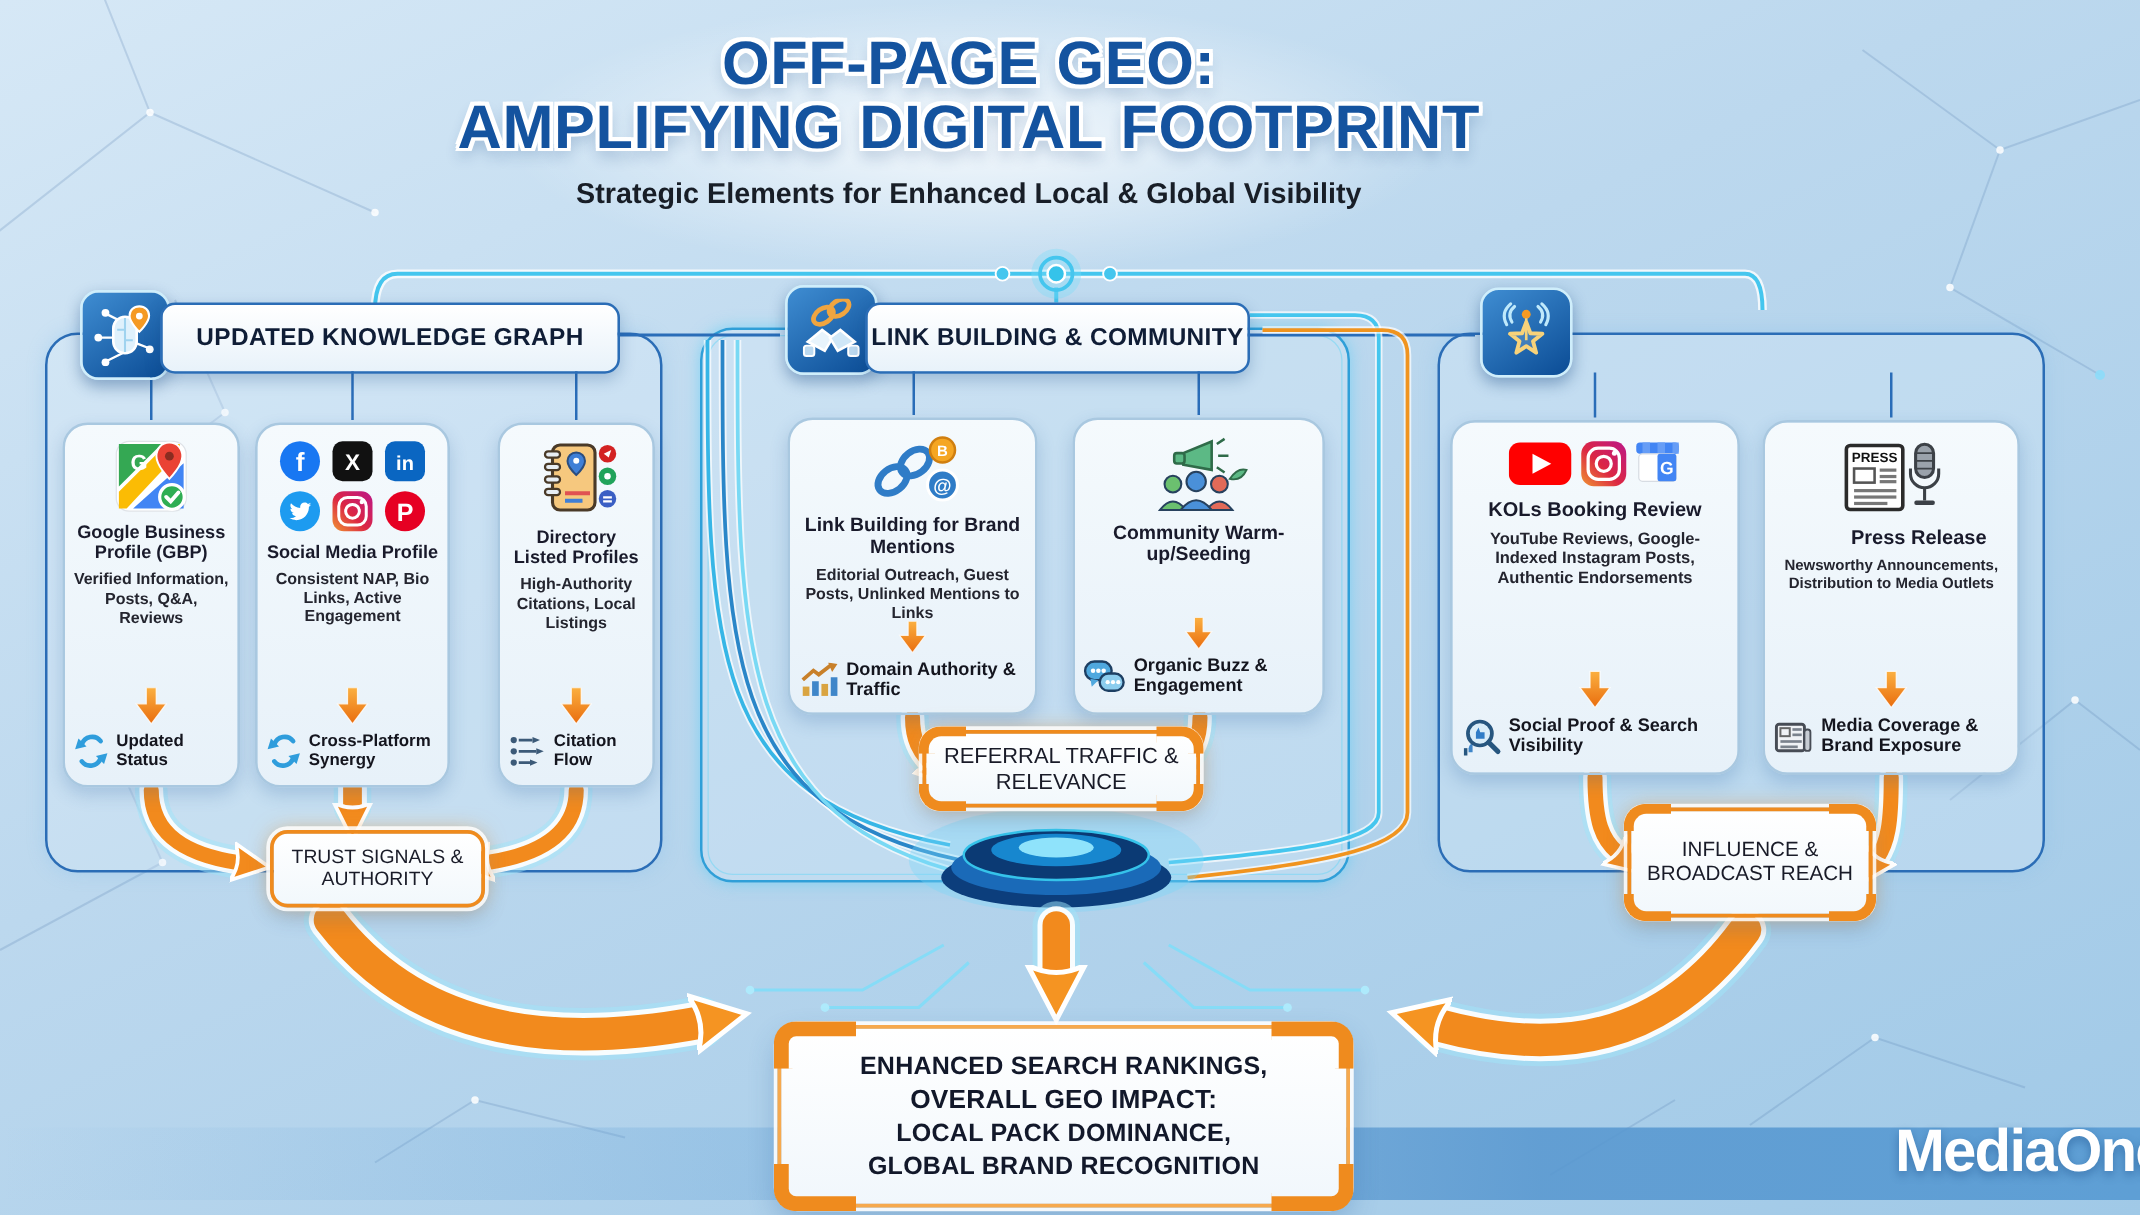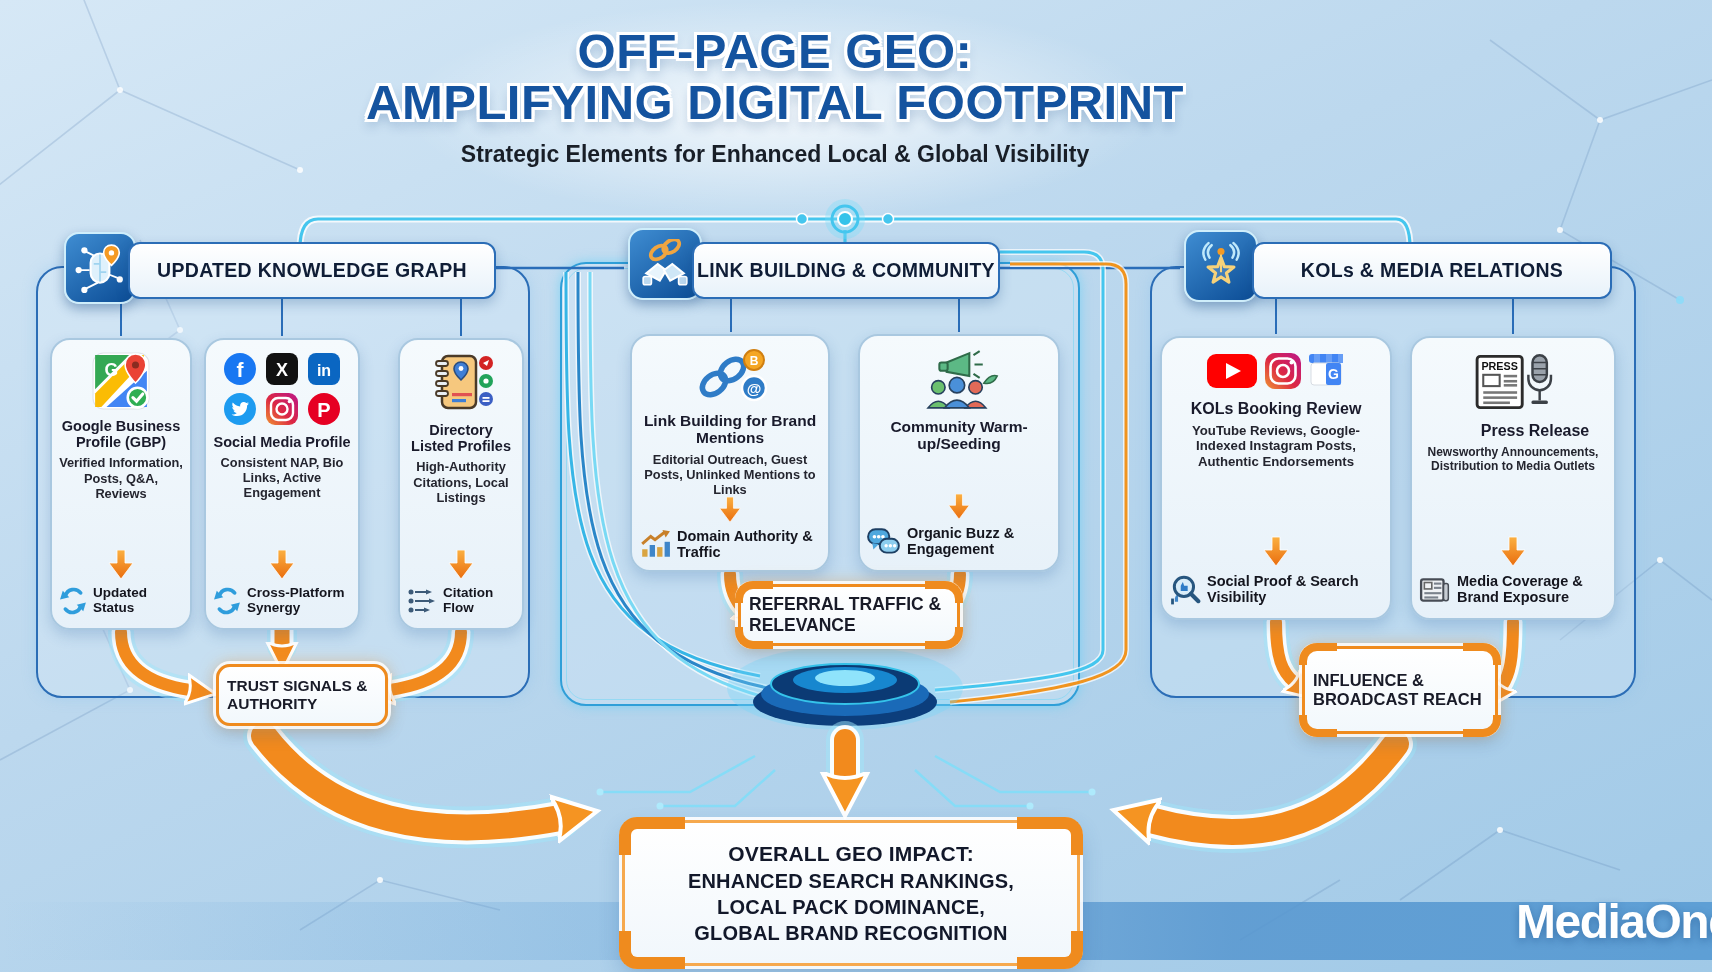--- a/index.html
+++ b/index.html
@@ -28,21 +28,21 @@
     border-radius:20px;box-shadow:0 6px 14px rgba(40,95,160,.22);display:flex;flex-direction:column;
     align-items:center;text-align:center;padding:12px 7px;box-sizing:border-box;}
   .card-icon{display:flex;align-items:center;justify-content:center;gap:5px;}
   .card-title{font-weight:800;font-size:14.5px;line-height:1.12;color:#191a2b;margin-top:8px;}
   .card-sub{font-weight:600;font-size:12.8px;line-height:1.18;color:#24252f;margin-top:5px;}
   .down-arrow{margin:auto 0 3px;}
   .outcome{display:flex;align-items:center;gap:6px;margin-top:3px;}
   .oc-text{font-weight:800;font-size:13.5px;color:#14151e;text-align:left;line-height:1.1;}
   .oc-icon svg,.down-arrow svg{display:block;}
   .badge{position:absolute;z-index:5;background:linear-gradient(#ffffff,#f2f8fc);border:3.5px solid #ef8b1e;
-    border-radius:14px;display:flex;align-items:center;justify-content:center;font-weight:700;
+    border-radius:14px;display:flex;align-items:center;justify-content:center;text-align:center;font-weight:400;
     color:#191b28;box-shadow:0 0 0 3px rgba(255,255,255,.85),0 0 16px rgba(250,160,60,.55),0 8px 16px rgba(40,95,160,.25);
     padding:4px 8px;box-sizing:border-box;line-height:1.18;}
   .impact{position:absolute;left:622px;top:820px;width:452px;height:140px;z-index:5;background:linear-gradient(#ffffff,#f1f7fc);
     border:3px solid #f6a94e;border-radius:16px;display:flex;flex-direction:column;align-items:center;justify-content:center;
     text-align:center;box-shadow:0 0 0 3px rgba(255,255,255,.9),0 10px 22px rgba(40,95,160,.3);}
   .imp-line{font-weight:800;font-size:20px;line-height:1.3;color:#12182a;letter-spacing:.2px;}
   .imp-line.first{font-size:21px;}
   .crn{position:absolute;width:54px;height:26px;border:0 solid #ef8b1e;}
   .crn.tl{left:-6px;top:-6px;border-left-width:12px;border-top-width:12px;border-top-left-radius:18px;}
   .crn.tr{right:-6px;top:-6px;border-right-width:12px;border-top-width:12px;border-top-right-radius:18px;}
@@ -464,23 +464,20 @@
 
   <div class="hdr-icon" style="left:1184px;top:230px;width:70px;height:68px;">
     <svg width="50" height="50" viewBox="0 0 48 48">
       <path d="M13,16 q-4,-7 2,-12 M9,18 q-5,-9 3,-16" stroke="#bfe9fb" stroke-width="2.4" fill="none" stroke-linecap="round"></path>
       <path d="M35,16 q4,-7 -2,-12 M39,18 q5,-9 -3,-16" stroke="#bfe9fb" stroke-width="2.4" fill="none" stroke-linecap="round"></path>
       <circle cx="24" cy="10" r="3.4" fill="#f59a23"></circle>
       <polygon points="24,16 27.2,24.6 36.4,25 29.2,30.7 31.6,39.5 24,34.5 16.4,39.5 18.8,30.7 11.6,25 20.8,24.6" fill="rgba(255,255,255,.15)" stroke="#f7d27a" stroke-width="3" stroke-linejoin="round"></polygon>
       <path d="M24,13 V30" stroke="#f7d27a" stroke-width="2"></path>
     </svg>
   </div>
-  <div class="hdr-pill" style="left:1252px;top:242px;width:356px;height:53px;">
-    <span>KOLs &amp; MEDIA RELATIONS</span>
-  </div>
 
   <div class="card" style="left:1160px;top:336px;width:232px;height:284px;">
     <div class="card-icon">
       <svg width="138" height="42" viewBox="0 0 138 42">
         <rect x="0" y="4" width="50" height="34" rx="9" fill="#ff0000"></rect>
         <polygon points="19,13 19,29 34,21" fill="#fff"></polygon>
         <rect x="58" y="3" width="36" height="36" rx="10" fill="url(#igg)"></rect>
         <rect x="63.5" y="8.5" width="25" height="25" rx="8" fill="none" stroke="#fff" stroke-width="2.6"></rect>
         <circle cx="76" cy="21" r="6" fill="none" stroke="#fff" stroke-width="2.6"></circle>
         <circle cx="84.5" cy="12.5" r="2" fill="#fff"></circle>
@@ -562,22 +559,22 @@
     <div class="crn sm bl"></div>
     <div class="crn sm br"></div>
     <span>INFLUENCE &amp; BROADCAST REACH</span>
   </div>
 
   <div class="impact">
     <div class="crn tl"></div>
     <div class="crn tr"></div>
     <div class="crn bl"></div>
     <div class="crn br"></div>
+    <div class="imp-line">ENHANCED SEARCH RANKINGS,</div>
     <div class="imp-line first">OVERALL GEO IMPACT:</div>
-    <div class="imp-line">ENHANCED SEARCH RANKINGS,</div>
     <div class="imp-line">LOCAL PACK DOMINANCE,</div>
     <div class="imp-line">GLOBAL BRAND RECOGNITION</div>
   </div>
 
   <div class="brand">
     <span>MediaOne</span><sup>®</sup>
   </div>
 
 </div>
 

